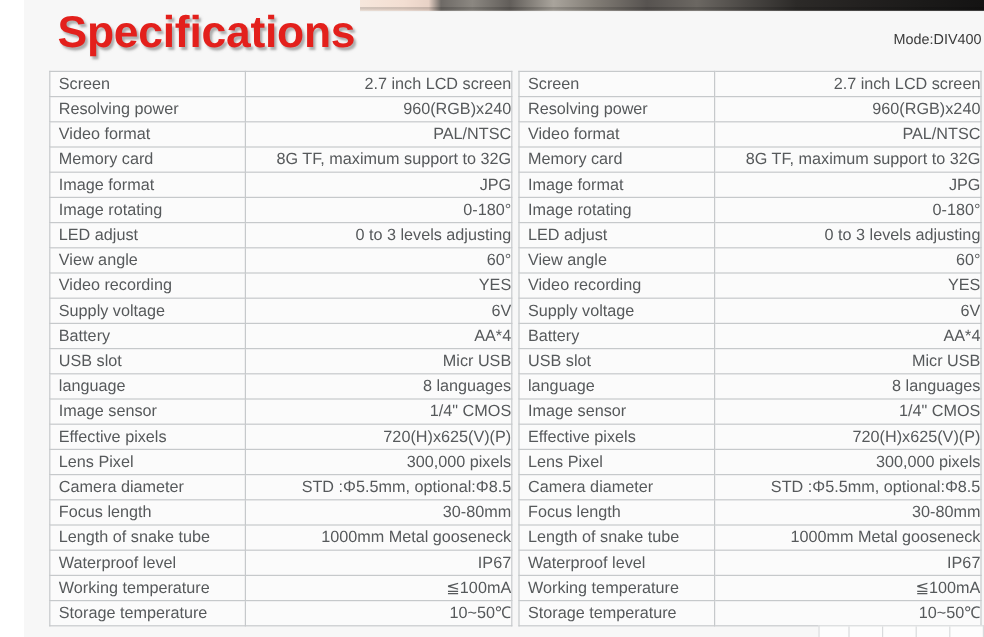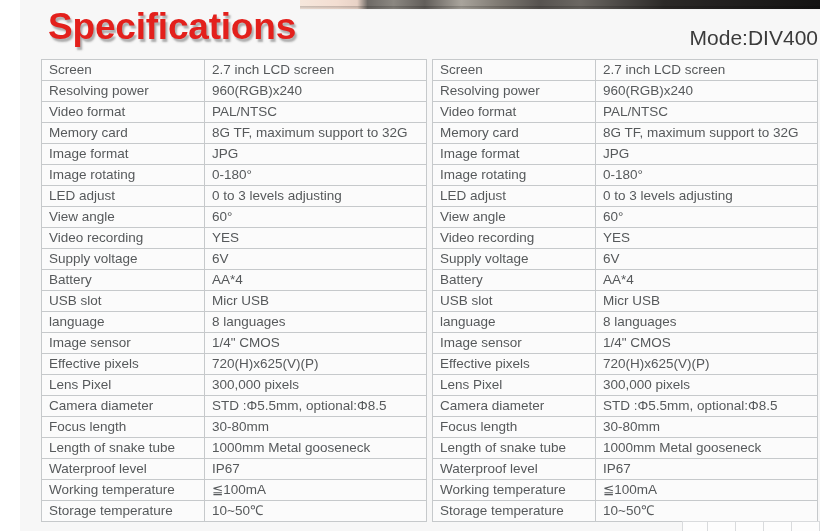--- a/index.html
+++ b/index.html
@@ -83,21 +83,21 @@
     font-weight: bold;
     color: #e3201c;
     letter-spacing: -0.2px;
     text-shadow: 2px 3px 2px rgba(110,110,110,0.55);
     white-space: nowrap;
   }
   .mode-label {
     position: absolute;
     right: 2px;
     top: 26px;
-    font-size: 21px;
+    font-size: 12px;
     color: #3b3b3b;
     white-space: nowrap;
   }
 
   
   .tables-wrap {
     position: absolute;
     left: 41px;
     top: 59px;
     width: 777px;
@@ -121,20 +121,21 @@
     line-height: 18px;
     padding: 0 0 0 7px;
     overflow: hidden;
     white-space: nowrap;
   }
   .spec-table td.k {
     width: 155px;
   }
   .spec-table td.v {
     width: auto;
+    text-align: right;
   }
 
   
   .next-table-peek {
     position: absolute;
     left: 682px;
     top: 521px;
     width: 136px;
     height: 10px;
     border: 1px solid #d9dbdd;

